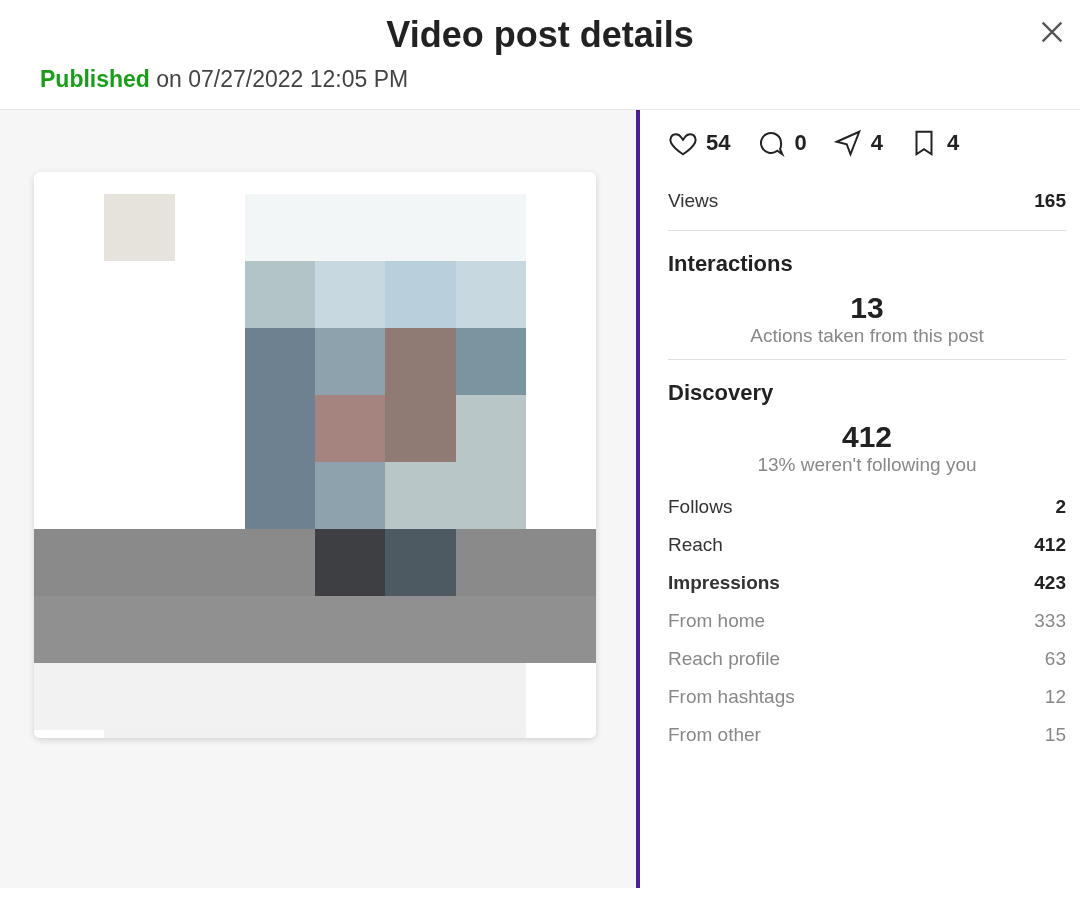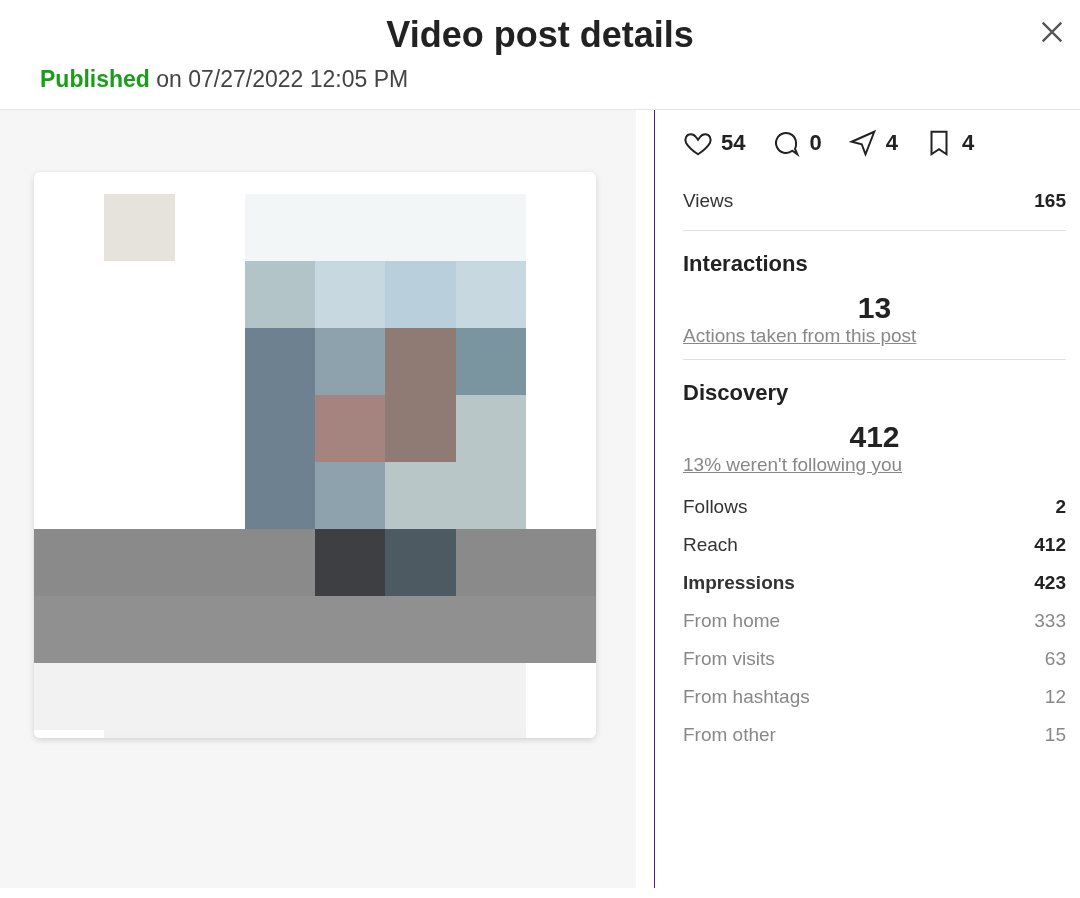--- a/index.html
+++ b/index.html
@@ -66,24 +66,23 @@
     width: 100%;
     display: grid;
     grid-template-columns: repeat(8, 1fr);
     grid-auto-rows: 67px;
   }
   .mosaic div { width: 100%; height: 100%; }
 
   .right {
     flex: 1;
     background: #fff;
-    border-left: 1px solid #4c1d95;
+    border-left: 4px solid #4c1d95;
     padding: 18px 14px 0 28px;
     overflow-y: auto;
-    margin-left: 18px;
   }
   .icon-row {
     display: flex;
     align-items: center;
     gap: 26px;
     margin-bottom: 24px;
   }
   .icon-item {
     display: flex;
     align-items: center;
@@ -127,23 +126,23 @@
     margin-bottom: 14px;
   }
   .big-num {
     font-size: 30px;
     font-weight: 600;
     text-align: center;
     color: #222;
   }
   .sub-text {
     font-size: 19px;
+    text-align: center;
     color: #888;
     margin-bottom: 12px;
-    text-decoration: underline;
   }
   .sub-text.tight { margin-bottom: 4px; }
 </style>
 </head>
 <body>
 
 <div class="header">
   <h1>Video post details</h1>
   <div class="status">
     <span class="pub">Published</span>
@@ -298,21 +297,21 @@
         </div>
         <div class="stat-row bold">
           <span class="label">Impressions</span>
           <span class="value" style="">423</span>
         </div>
         <div class="stat-row light">
           <span class="label">From home</span>
           <span class="value" style="">333</span>
         </div>
         <div class="stat-row light">
-          <span class="label">From visits</span>
+          <span class="label">Reach profile</span>
           <span class="value" style="">63</span>
         </div>
         <div class="stat-row light">
           <span class="label">From hashtags</span>
           <span class="value" style="">12</span>
         </div>
         <div class="stat-row light">
           <span class="label">From other</span>
           <span class="value" style="">15</span>
         </div>

